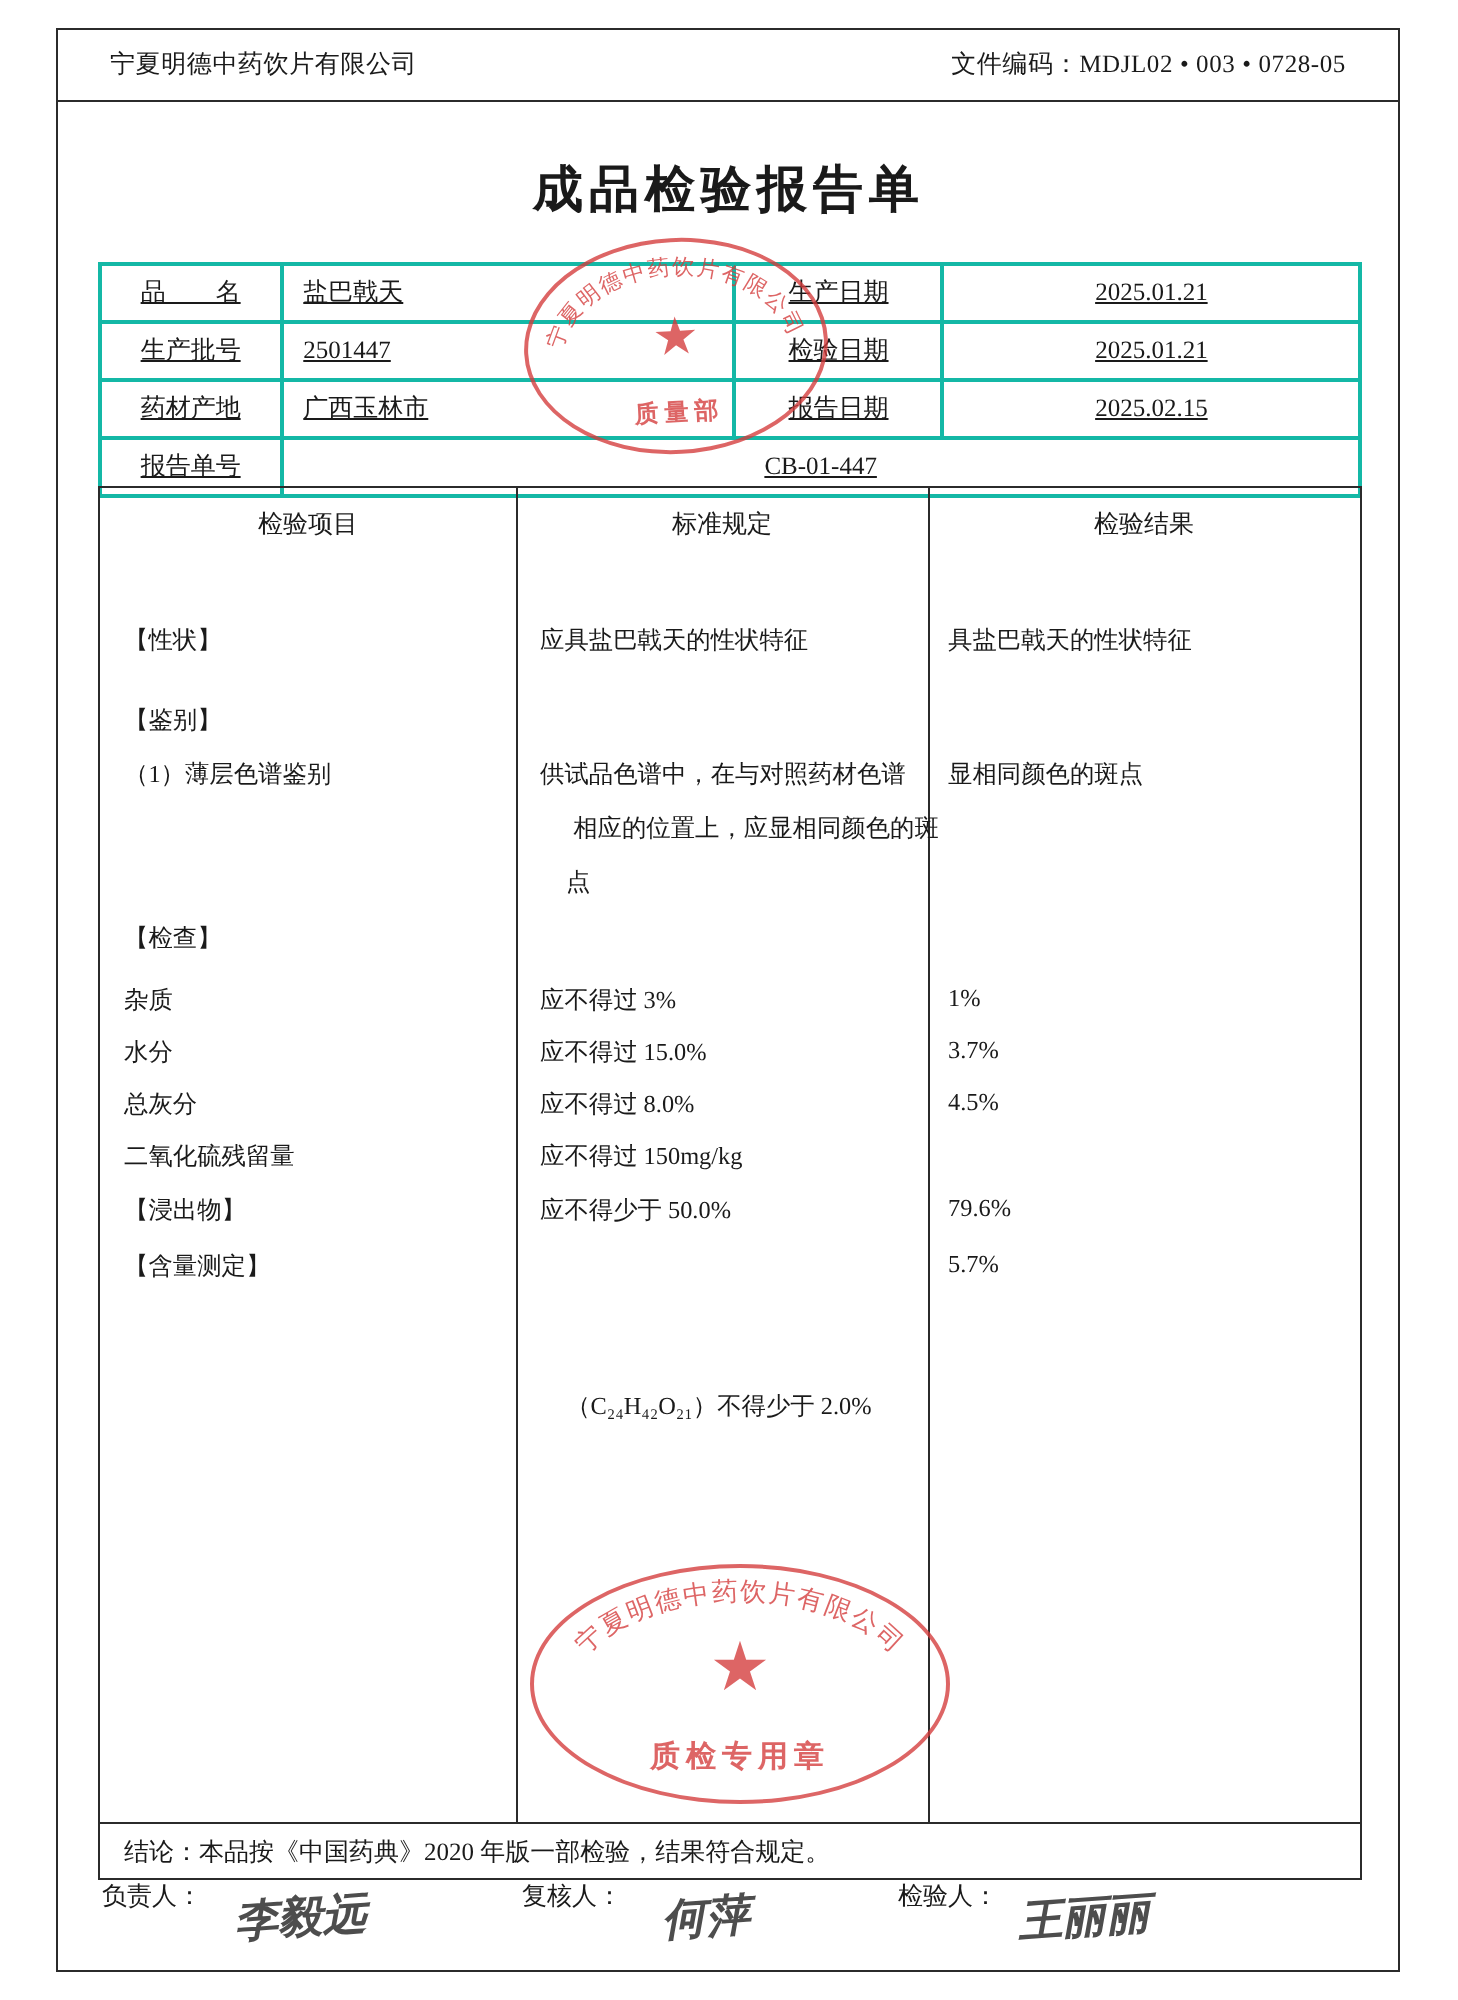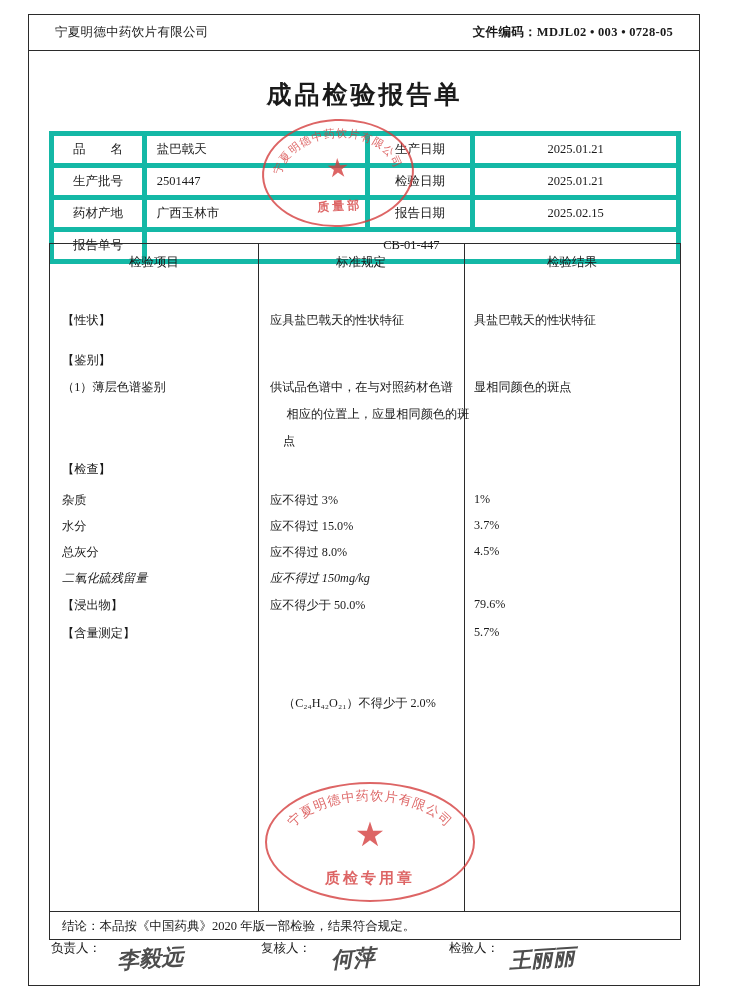--- a/index.html
+++ b/index.html
@@ -40,21 +40,21 @@
     box-sizing: border-box;
     border-bottom: 1px solid #2b2b2b;
     display: flex;
     align-items: center;
     justify-content: space-between;
     padding: 0 26px;
     font-size: 12.5px;
     letter-spacing: .3px;
   }
   .hdr-left { white-space: nowrap; }
-  .hdr-right { white-space: nowrap; font-weight: bold; }
+  .hdr-right { white-space: nowrap; }
 
   .doc-title {
     position: absolute;
     left: 0;
     top: 78px;
     width: 729px;
     text-align: center;
     font-size: 25px;
     font-weight: bold;
     letter-spacing: 3px;
@@ -63,25 +63,26 @@
   
   .info {
     position: absolute;
     left: 49px;
     top: 131px;
     width: 632px;
     border-collapse: collapse;
     font-size: 12.5px;
   }
   .info td {
-    border: 5px solid #14b8a6;
+    border: 2px solid #14b8a6;
     height: 27px;
     padding: 0 10px;
     vertical-align: middle;
     white-space: nowrap;
+    text-decoration: underline;
   }
   .info td.lbl { width: 72px; text-align: center; }
   .info td.val { width: 230px; }
   .info td.lbl2 { width: 88px; text-align: center; }
   .info td.val2 { width: 210px; text-align: center; }
   .info td.wide { text-align: center; }
 
   
   .res {
     position: absolute;
@@ -315,21 +316,21 @@
         <div class="row" style="position: absolute; left: 0px; right: 0px; top: 234px;">
           <span class="cell cA">水分</span>
           <span class="cell cB">应不得过 15.0%</span>
           <span class="cell cC">3.7%</span>
         </div>
         <div class="row" style="position: absolute; left: 0px; right: 0px; top: 260px;">
           <span class="cell cA">总灰分</span>
           <span class="cell cB">应不得过 8.0%</span>
           <span class="cell cC">4.5%</span>
         </div>
-        <div class="row" style="position: absolute; left: 0px; right: 5px; top: 286px; font-style: italic;">
+        <div class="row" style="position: absolute; left: 0px; right: 5px; top: 286px;">
           <span class="cell cA">二氧化硫残留量</span>
           <span class="cell cB">应不得过 150mg/kg</span>
         </div>
         <div class="row" style="position: absolute; left: 0px; right: 0px; top: 313px;">
           <span class="cell cA">【浸出物】</span>
           <span class="cell cB">应不得少于 50.0%</span>
           <span class="cell cC">79.6%</span>
         </div>
         <div class="row" style="position: absolute; left: 0px; right: 0px; top: 341px;">
           <span class="cell cA">【含量测定】</span>

